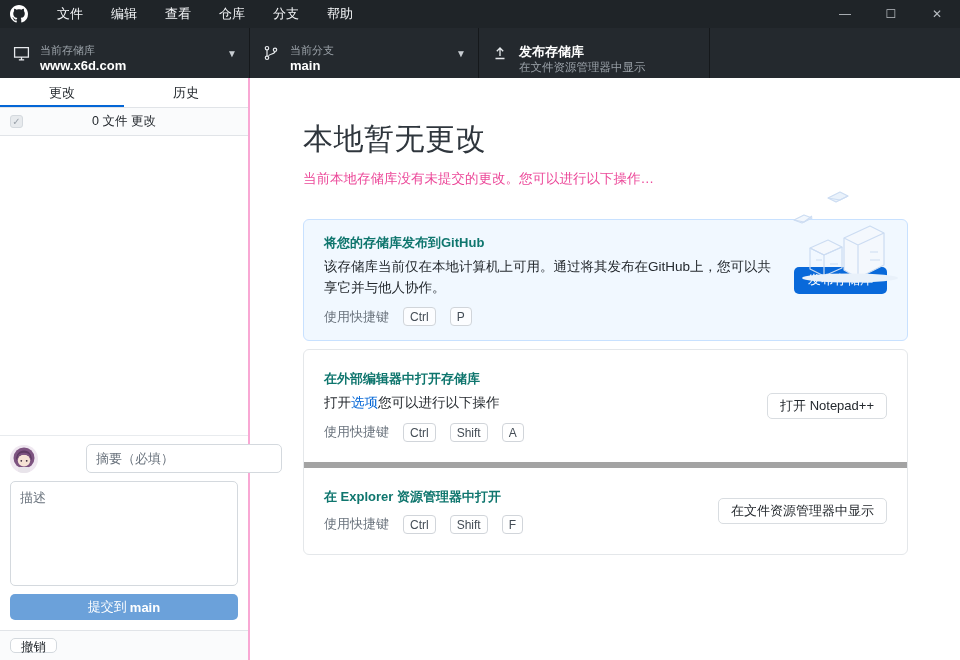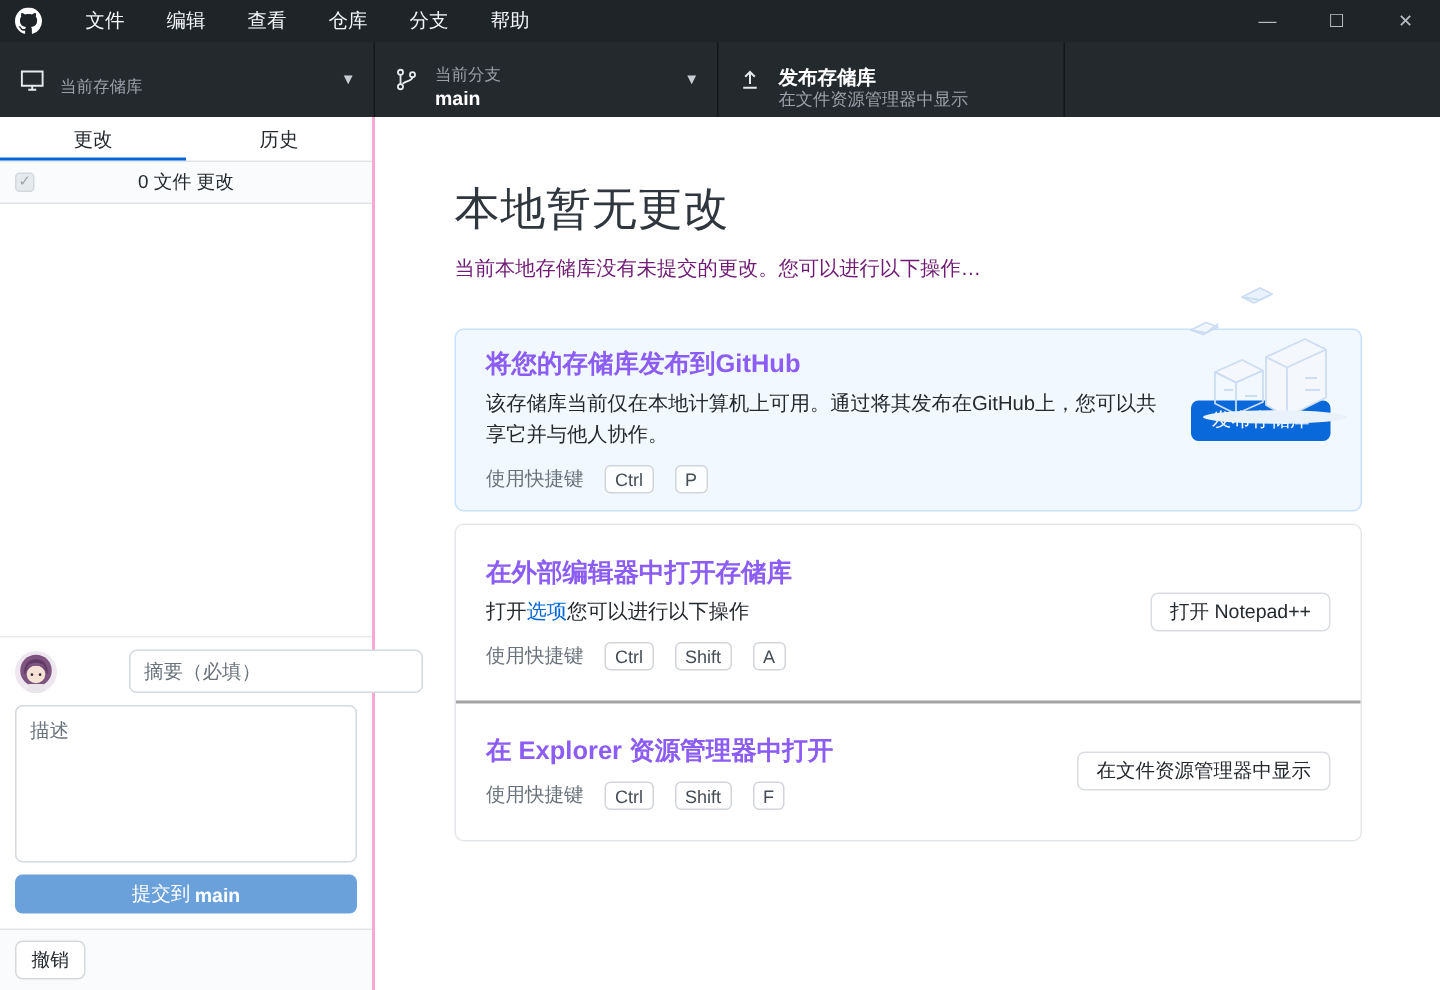--- a/index.html
+++ b/index.html
@@ -45,40 +45,40 @@
   .avatar { width:28px; height:28px; border-radius:50%; overflow:hidden; flex:0 0 28px; }
   .summary-input { flex:1; height:29px; border:1px solid #d4d9de; border-radius:5px; padding:0 9px; font-size:13px; font-family:inherit; color:#24292e; outline:none;margin-left:40px; }
   .summary-input::placeholder,.desc-input::placeholder { color:#6a737d; }
   .desc-input { height:105px; border:1px solid #d4d9de; border-radius:5px; padding:7px 9px; font-size:13px; font-family:inherit; resize:none; outline:none; color:#24292e; }
   .commit-btn { height:26px; background:#6ba1da; border:none; border-radius:5px; color:#fff; font-size:13px; font-family:inherit; display:flex; align-items:center; justify-content:center; gap:3px; }
   .commit-btn .bold { font-weight:bold; }
   .history-bar { border-top:1px solid #e1e4e8; background:#fafbfc; padding:7px 10px; display:flex; align-items:center; flex:0 0 auto; }
   .history-text { flex:1; line-height:1.5; }
   .history-line1 { font-size:12px; color:#6a737d; }
   .history-line2 { font-size:12.5px; color:#24292e; }
-  .undo-btn { background:#fff; border:1px solid #d4d9de; border-radius:5px; height:26px; padding:0 10px; font-size:12.5px; font-family:inherit; color:#24292e; }
+  .undo-btn { background:#fff; border:1px solid #d4d9de; border-radius:5px; height:15px; padding:0 10px; font-size:12.5px; font-family:inherit; color:#24292e; }
 
   
   .main { flex:1; position:relative; padding:28px 52px 0 53px; overflow:hidden; }
   .blankslate-title { font-size:30px; font-weight:300; color:#2f363d; margin-top:13px; letter-spacing:.5px; }
-  .blankslate-sub { font-size:13.5px; color:#701a75; margin-top:10px; }
+  .blankslate-sub { font-size:13.5px; color:#ec4899; margin-top:10px; }
   .illustration { position:absolute; top:98px; right:48px; }
 
   .card { border-radius:6px; font-size:13.5px; }
   .card-blue { margin-top:31px; background:#f1f8ff; border:1px solid #c8e1ff; padding:20px; display:flex; align-items:center; gap:20px; height:122px; }
   .card-col { flex:1; min-width:0; }
-  .card-title { font-weight:bold; font-size:17px; color:#8b5cf6; }
+  .card-title { font-weight:bold; font-size:13px; color:#0f766e; }
   .card-body { margin-top:5px; line-height:1.55; color:#24292e; max-width:470px; }
   .shortcut-row { margin-top:9px; display:flex; align-items:center; gap:14px; color:#6a737d; font-size:13px; }
   .kbd { display:inline-block; min-width:14px; text-align:center; padding:0 6px; height:19px; line-height:18px; background:rgba(255,255,255,.75); border:1px solid #d1d5da; border-radius:4px; color:#444d56; font-size:12px; }
   .btn-primary { background:#0969da; color:#fff; border:none; border-radius:5px; height:27px; padding:0 14px; font-size:13px; font-family:inherit; font-weight:normal; white-space:nowrap; }
   .btn-default { background:#fff; color:#24292e; border:1px solid #d9dde1; border-radius:5px; height:26px; padding:0 12px; font-size:13px; font-family:inherit; white-space:nowrap; }
   .card-group { margin-top:8px; background:#fff; border:1px solid #e4e7ea; }
   .card-row { padding:20px; display:flex; align-items:center; gap:20px; }
-  .card-row + .card-row { border-top:2px solid #a3a3a3; }
+  .card-row + .card-row { border-top:6px solid #a3a3a3; }
   .link { color:#0366d6; cursor:pointer; }
 </style>
 </head>
 <body>
 
 <div class="app">
 
   <div class="titlebar">
     <span class="gh-logo">
       <svg width="18" height="18" viewBox="0 0 16 16" aria-hidden="true">
@@ -102,20 +102,21 @@
 
   <div class="toolbar">
     <div class="tb-section repo">
       <span class="tb-icon">
         <svg width="17" height="17" viewBox="0 0 16 16">
             <path fill="none" stroke="#e7eaed" stroke-width="1.2" d="M1.5 2.5h13v9h-13zM5.5 14h5M8 11.5V14"></path>
           </svg>
       </span>
       <span class="tb-text">
         <span class="tb-label">当前存储库</span>
+        <span class="tb-value">www.x6d.com</span>
       </span>
       <span class="tb-caret">▼</span>
     </div>
     <div class="tb-section branch">
       <span class="tb-icon">
         <svg width="16" height="16" viewBox="0 0 16 16">
           <g fill="none" stroke="#e7eaed" stroke-width="1.2">
             <circle cx="4" cy="3.2" r="1.7"></circle>
               <circle cx="4" cy="12.8" r="1.7"></circle>
               <circle cx="12" cy="4.8" r="1.7"></circle>

